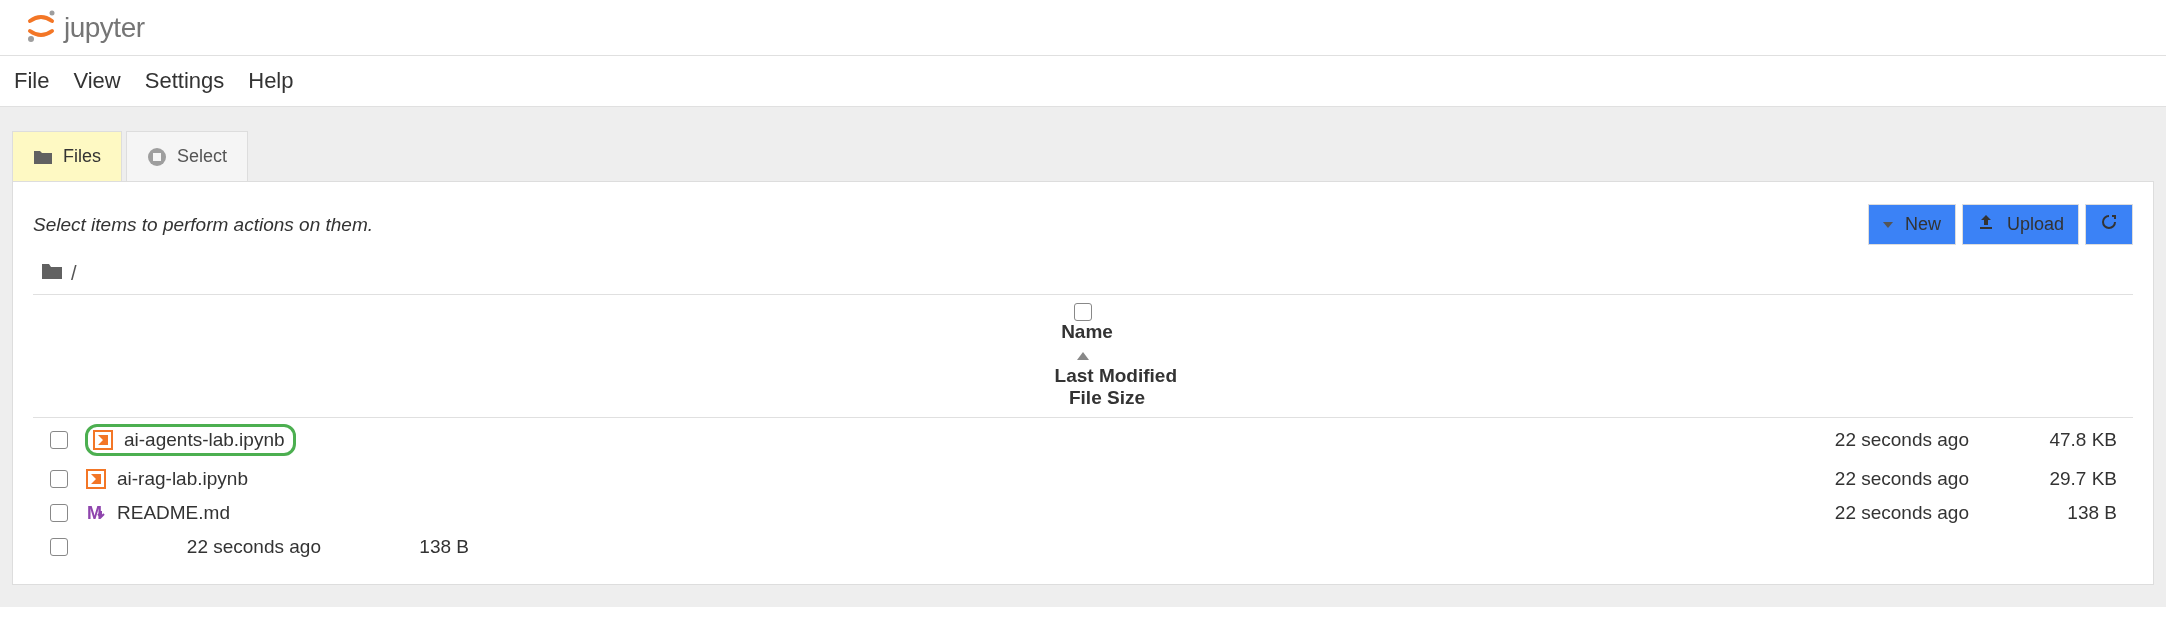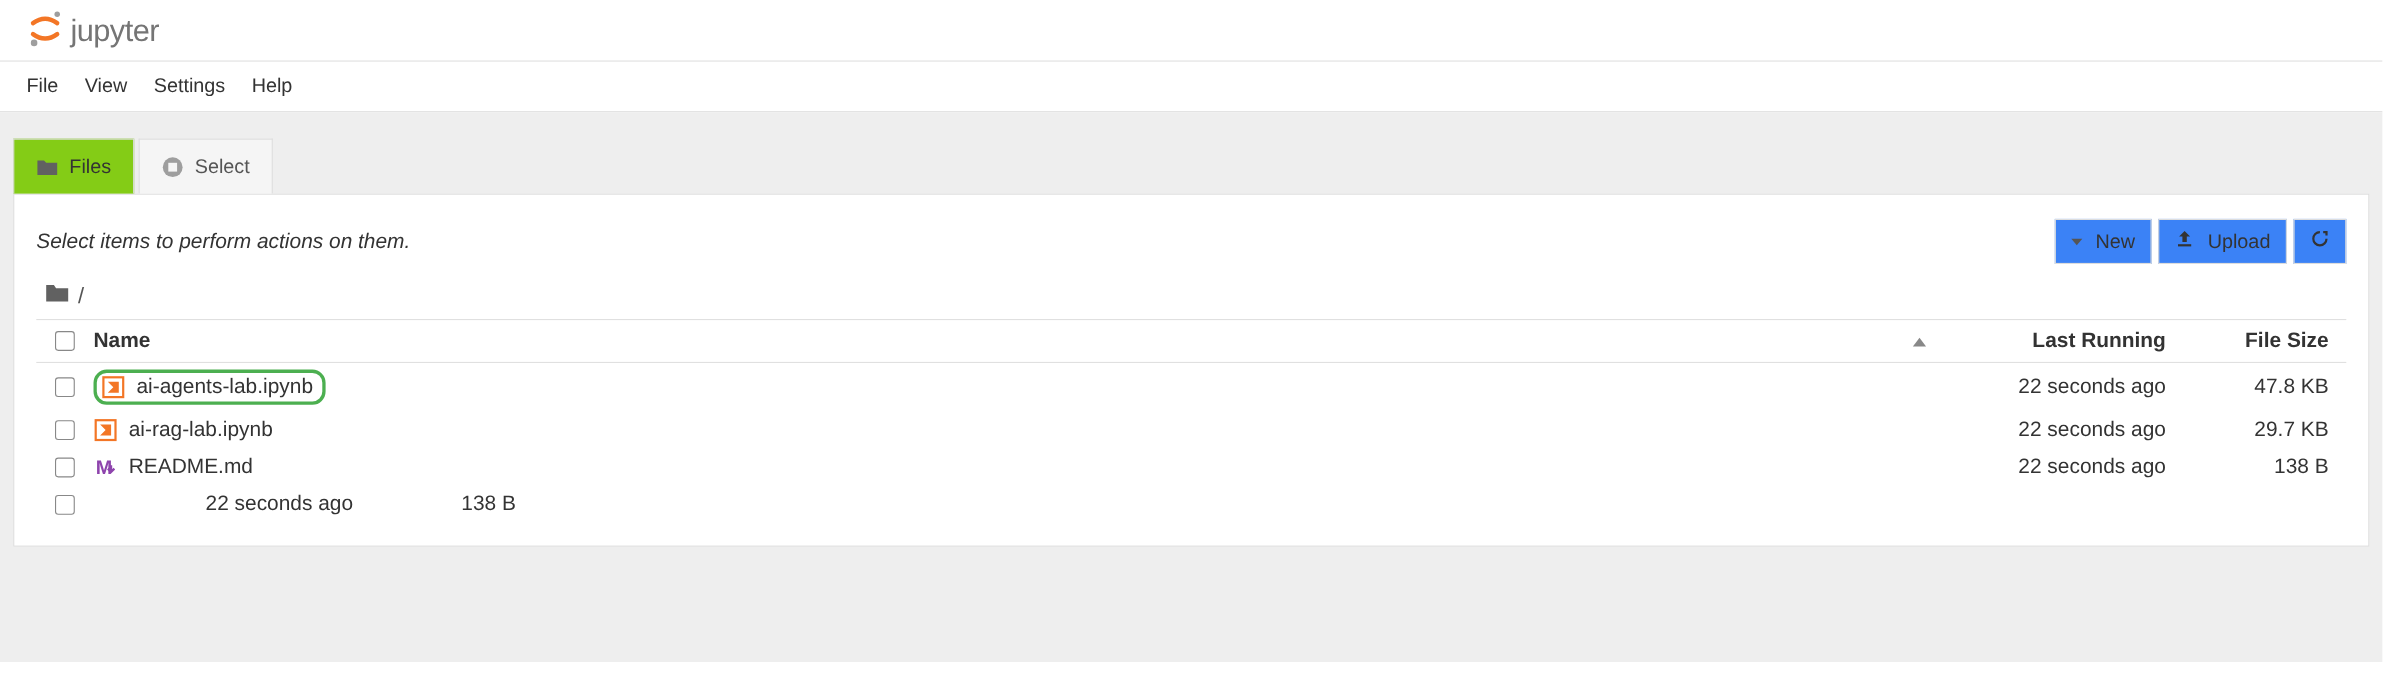--- a/index.html
+++ b/index.html
@@ -28,22 +28,22 @@
     }
     .jupyter-logo-text {
       font-size: 28px;
       color: #757575;
       font-weight: 400;
       letter-spacing: -0.5px;
     }
     .menubar {
       display: flex;
       gap: 24px;
-      padding: 12px 24px;
-      font-size: 18px;
+      padding: 12px 14px;
+      font-size: 22px;
       color: #333;
       border-bottom: 1px solid #e0e0e0;
     }
     .menubar-item {
       cursor: pointer;
     }
     .content-area {
       background: #eeeeee;
       padding: 24px 12px 0 12px;
       min-height: 500px;
@@ -58,21 +58,21 @@
       border: 1px solid #ddd;
       border-bottom: none;
       cursor: pointer;
       display: flex;
       align-items: center;
       gap: 10px;
       font-size: 18px;
       color: #555;
     }
     .tab.active {
-      background: #84cc16;
+      background: #fef9c3;
       color: #333;
       border-top: 1px solid #ddd;
     }
     .tab-icon {
       width: 20px;
       height: 20px;
       display: inline-flex;
       align-items: center;
       justify-content: center;
     }
@@ -117,20 +117,21 @@
       padding-left: 8px;
     }
     .file-header {
       display: flex;
       align-items: center;
       padding: 8px 8px;
       border-top: 1px solid #e0e0e0;
       border-bottom: 1px solid #e0e0e0;
       font-weight: 600;
       font-size: 19px;
+      flex-direction: column;
     }
     .checkbox-col {
       width: 36px;
       display: flex;
       align-items: center;
       justify-content: center;
     }
     .checkbox {
       width: 18px;
       height: 18px;
@@ -288,21 +289,21 @@
     </div>
 
     <div class="file-header">
       <div class="checkbox-col">
         <div class="checkbox"></div>
       </div>
       <div class="name-col">Name</div>
       <div class="sort-icon-col">
         <span class="sort-caret"></span>
       </div>
-      <div class="modified-col">Last Running</div>
+      <div class="modified-col">Last Modified</div>
       <div class="size-col">File Size</div>
     </div>
 
     <div id="file-rows">
         <div class="file-row">
           <div class="checkbox-col">
             <div class="checkbox"></div>
           </div>
           <div class="name-col">
             <div class="highlight-box">

